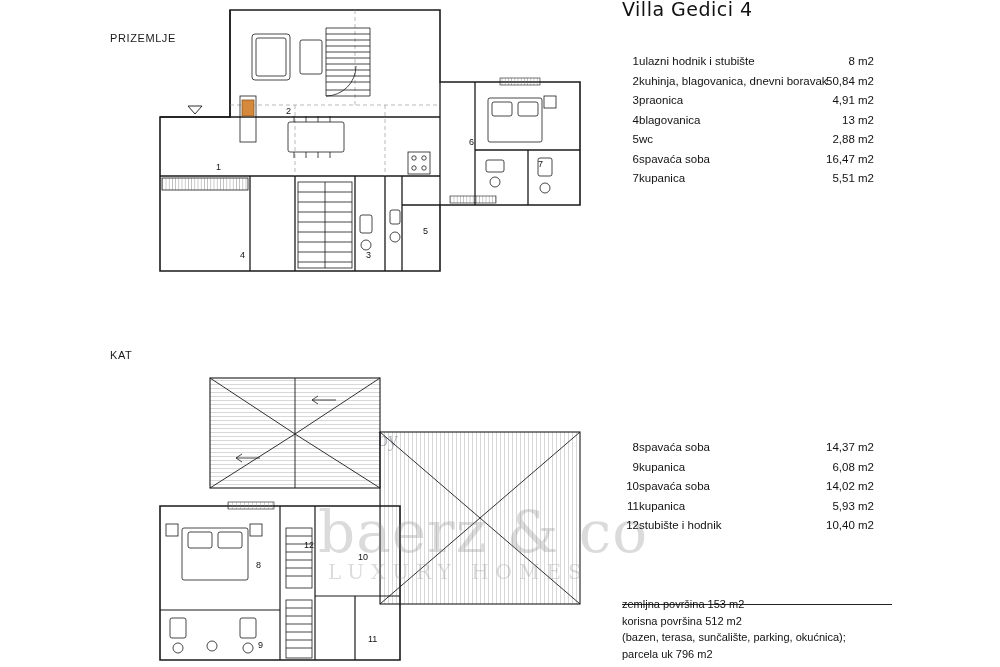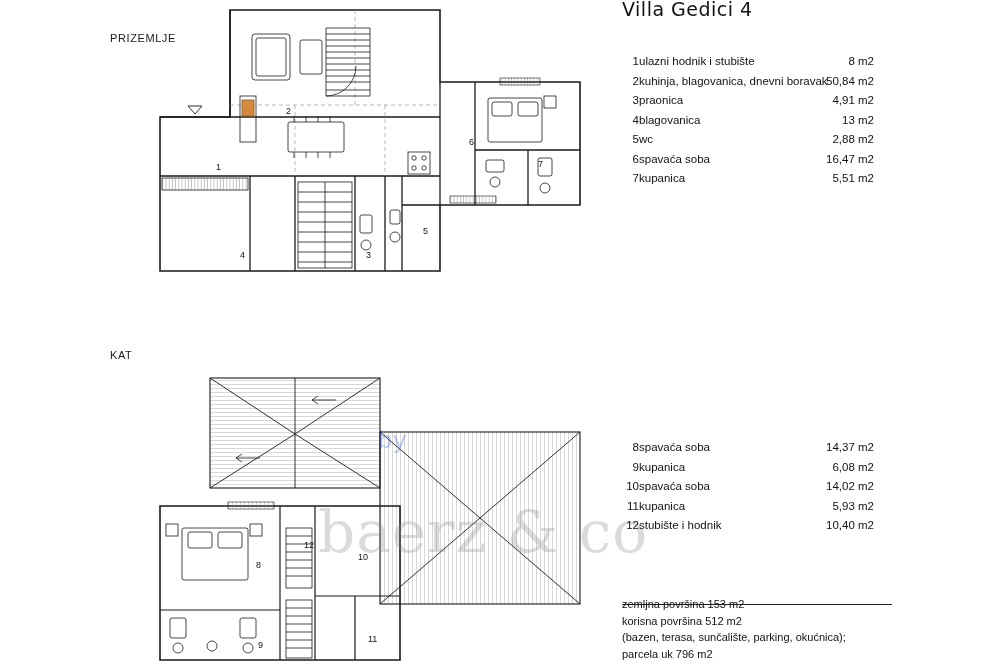--- a/index.html
+++ b/index.html
@@ -105,23 +105,23 @@
     font-size: 58px;
     color: #8a8a8a;
     letter-spacing: 1px;
     white-space: nowrap;
     margin-top: 18px;
   }
   .wm-by {
     position: absolute;
     left: 60px;
     top: 8px;
-    font-family: Liberation Mono, monospace;
-    font-size: 24px;
-    color: #1d4ed8;
+    font-family: Liberation Serif, serif;
+    font-size: 20px;
+    color: #0f172a;
   }
   .wm-sub {
     position: absolute;
     left: 10px;
     top: 140px;
     font-family: "DejaVu Serif", serif;
     font-size: 20px;
     letter-spacing: 7px;
     color: #8a8a8a;
     white-space: nowrap;
@@ -337,20 +337,21 @@
       <text class="rn" x="118" y="288">9</text>
       <text class="rn" x="218" y="200">10</text>
       <text class="rn" x="228" y="282">11</text>
       <text class="rn" x="164" y="188">12</text>
     </svg>
   </div>
 
   <div class="watermark">
     <div class="wm-by">by</div>
     <div class="wm-main">baerz &amp; co</div>
+    <div class="wm-sub">LUXURY HOMES</div>
   </div>
 
   <div class="legend" id="legend-ground">
       <div class="legend-row">
         <span class="legend-num">1</span>
         <span class="legend-name">ulazni hodnik i stubište</span>
         <span class="legend-area">8 m2</span>
       </div>
       <div class="legend-row">
         <span class="legend-num">2</span>

